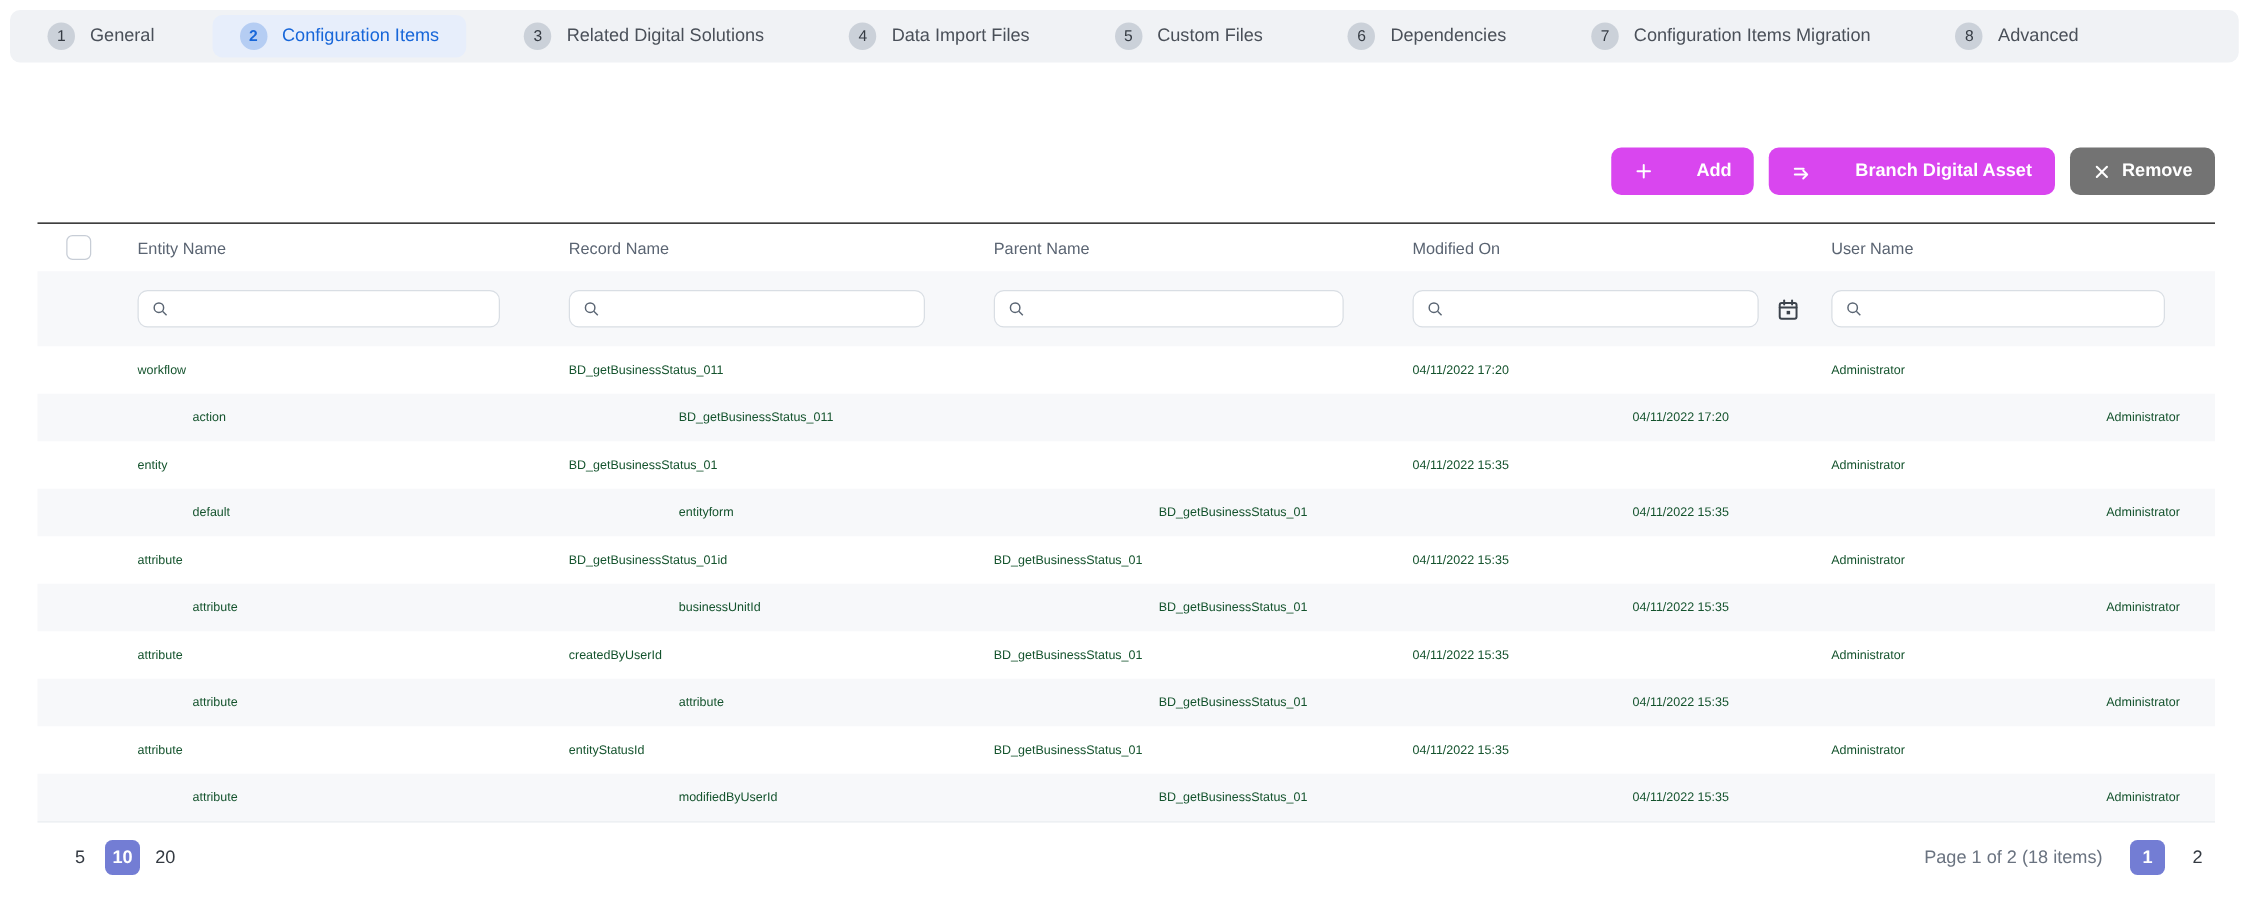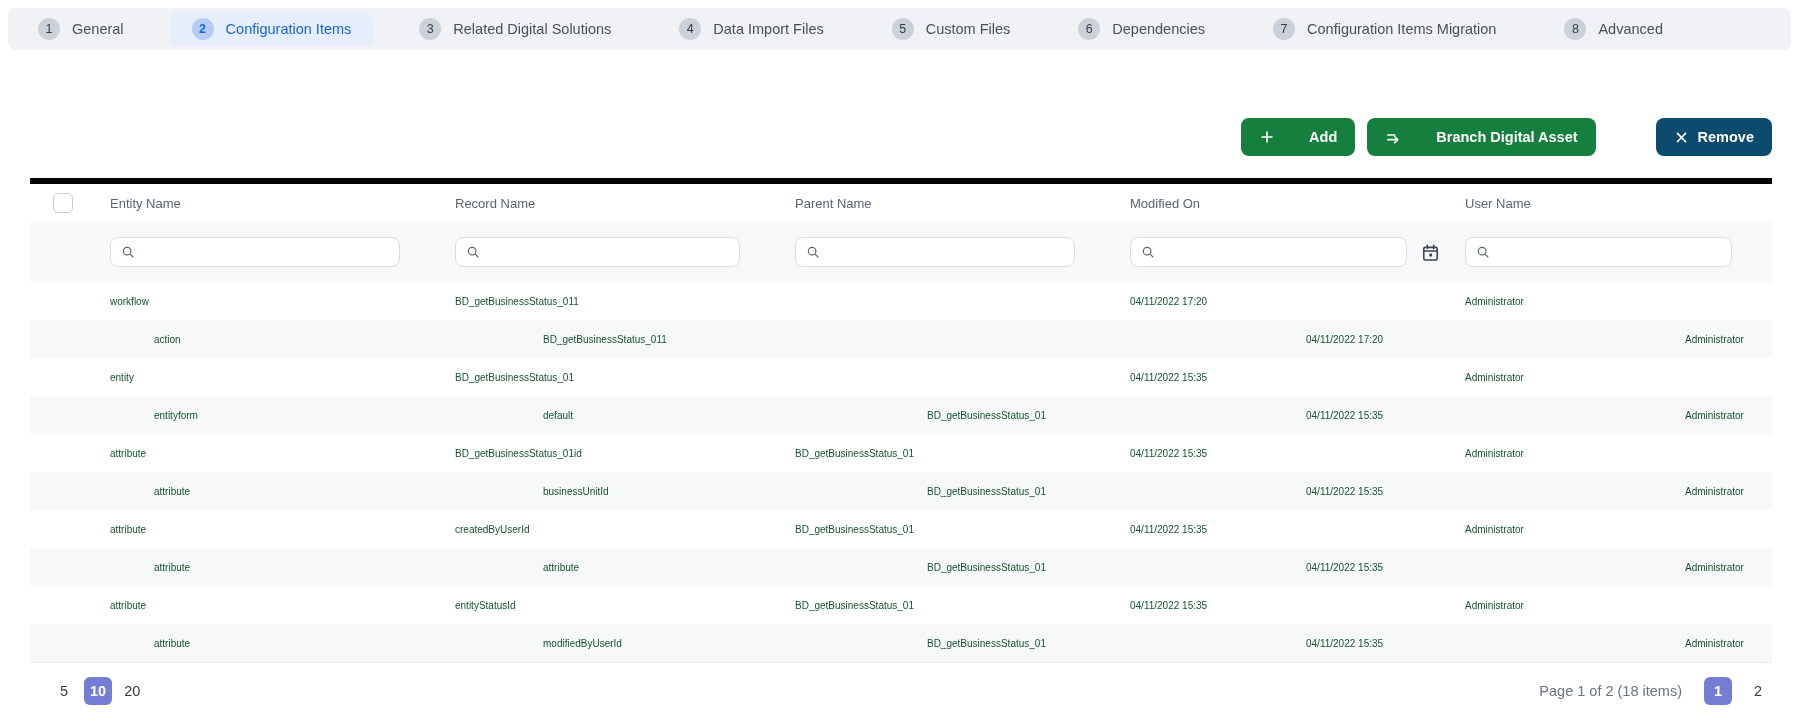--- a/index.html
+++ b/index.html
@@ -44,26 +44,26 @@
   .toolbar {
     margin: 68px 30px 0 30px;
     display: flex; justify-content: flex-end; gap: 12px;
   }
   .btn {
     height: 38px; border: none; border-radius: 8px;
     color: #fff; font-family: inherit; font-size: 14.5px; font-weight: 600;
     display: flex; align-items: center; gap: 9px;
     padding: 0 18px; cursor: pointer;
   }
-  .btn-blue { background: #15803d; gap: 34px; }
-  .btn-orange { background: #0c4a6e; margin-left: 48px; }
+  .btn-blue { background: #d946ef; gap: 34px; }
+  .btn-orange { background: #737373; }
   .btn svg { display: block; }
 
   
-  .table-wrap { margin: 22px 30px 0 30px; border-top: 6px solid #000000; }
+  .table-wrap { margin: 22px 30px 0 30px; border-top: 1px solid #000000; }
   .grid-row {
     display: grid;
     grid-template-columns: 65px 345px 340px 335px 335px 1fr;
     align-items: center;
   }
   .thead-row { height: 38px; }
   .th { font-size: 13px; color: #5a6472; padding-left: 15px; }
   .cb-cell { display: flex; justify-content: center; }
   .checkbox {
     width: 20px; height: 20px;
@@ -278,22 +278,22 @@
         <div class="grid-row trow">
           <div class="cb-cell"></div>
           <div class="cell">entity</div>
           <div class="cell">BD_getBusinessStatus_01</div>
           <div class="cell"></div>
           <div class="cell">04/11/2022 15:35</div>
           <div class="cell">Administrator</div>
         </div>
         <div class="grid-row trow alt">
           <div class="cb-cell"></div>
+          <div class="cell">default</div>
           <div class="cell">entityform</div>
-          <div class="cell">default</div>
           <div class="cell">BD_getBusinessStatus_01</div>
           <div class="cell">04/11/2022 15:35</div>
           <div class="cell">Administrator</div>
         </div>
         <div class="grid-row trow">
           <div class="cb-cell"></div>
           <div class="cell">attribute</div>
           <div class="cell">BD_getBusinessStatus_01id</div>
           <div class="cell">BD_getBusinessStatus_01</div>
           <div class="cell">04/11/2022 15:35</div>

